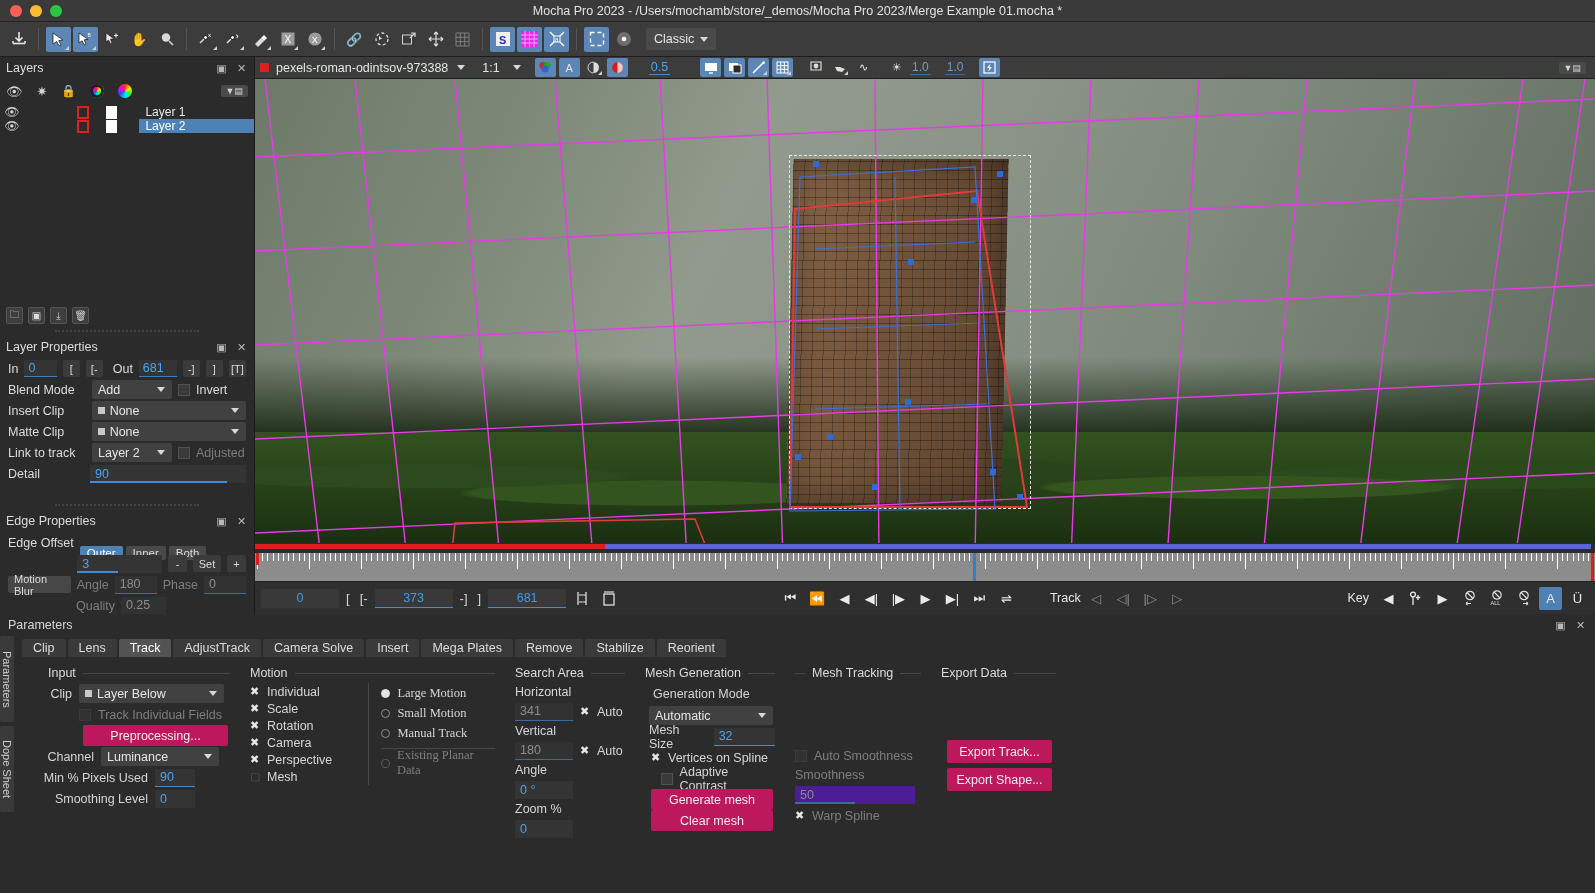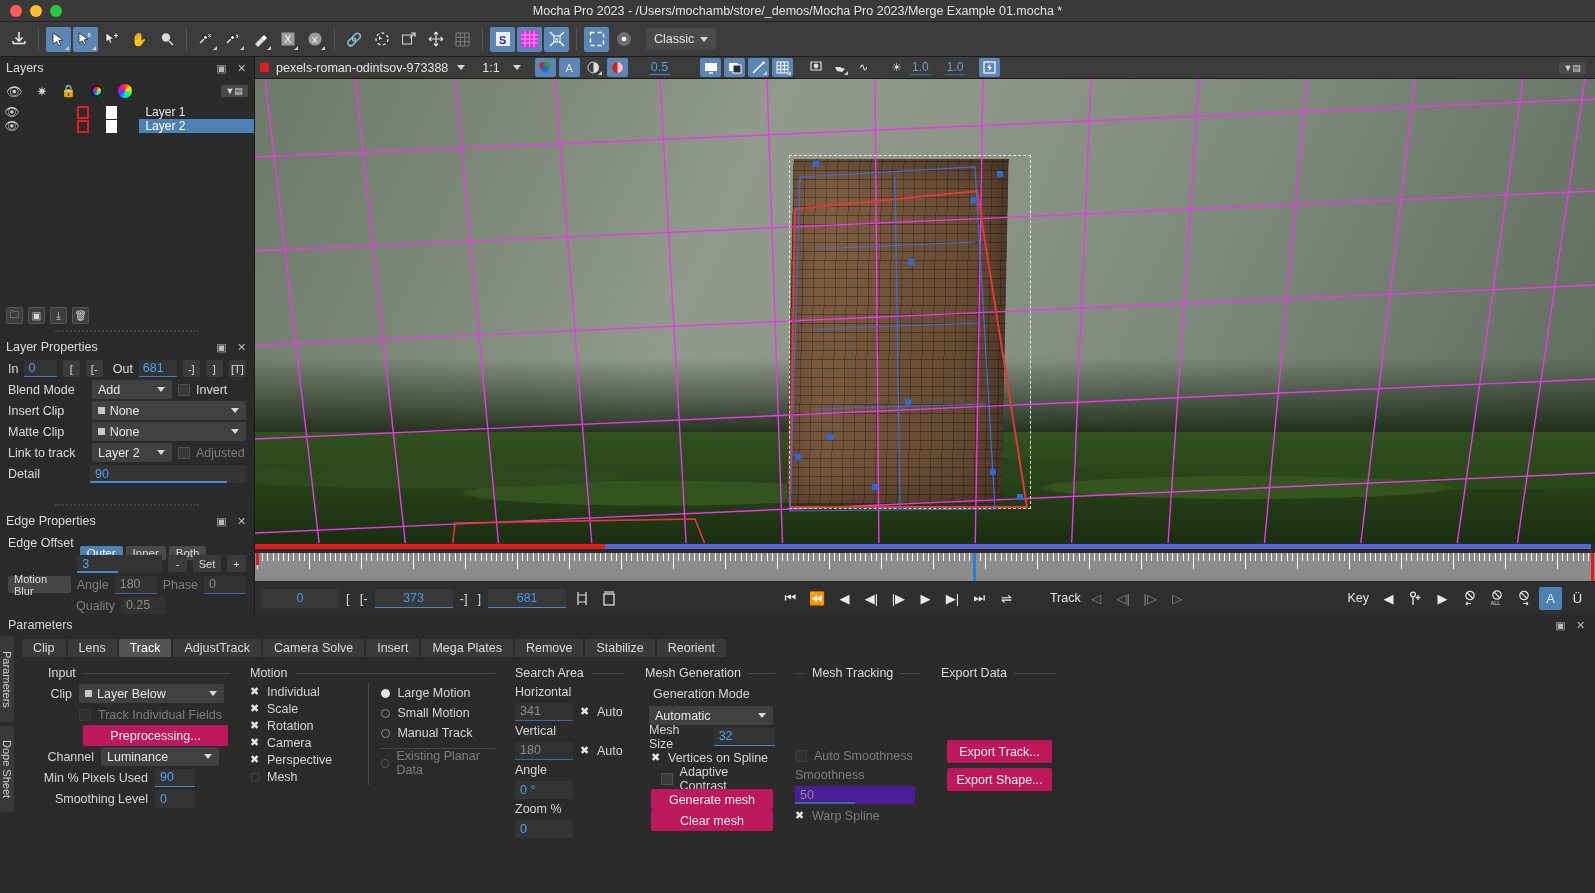--- a/index.html
+++ b/index.html
@@ -1067,21 +1067,21 @@
             </div>
           <div class="frow" style="height:17px">
               <span class="xchk">✖</span>
               <span>Perspective</span>
             </div>
           <div class="frow" style="height:17px">
               <span class="xchk" style="color:#5a5a5a">▢</span>
               <span>Mesh</span>
             </div>
         </div>
-        <div style="width:140px;border-left:1px solid #484848;padding-left:12px;">
+        <div style="width:140px;border-left:1px solid #484848;padding-left:12px;font-family:Liberation Serif, serif;">
           <div class="frow" style="height:20px">
               <span class="radio on"></span>
               <span>Large Motion</span>
             </div>
           <div class="frow" style="height:20px">
               <span class="radio"></span>
               <span>Small Motion</span>
             </div>
           <div class="frow" style="height:20px">
               <span class="radio"></span>

